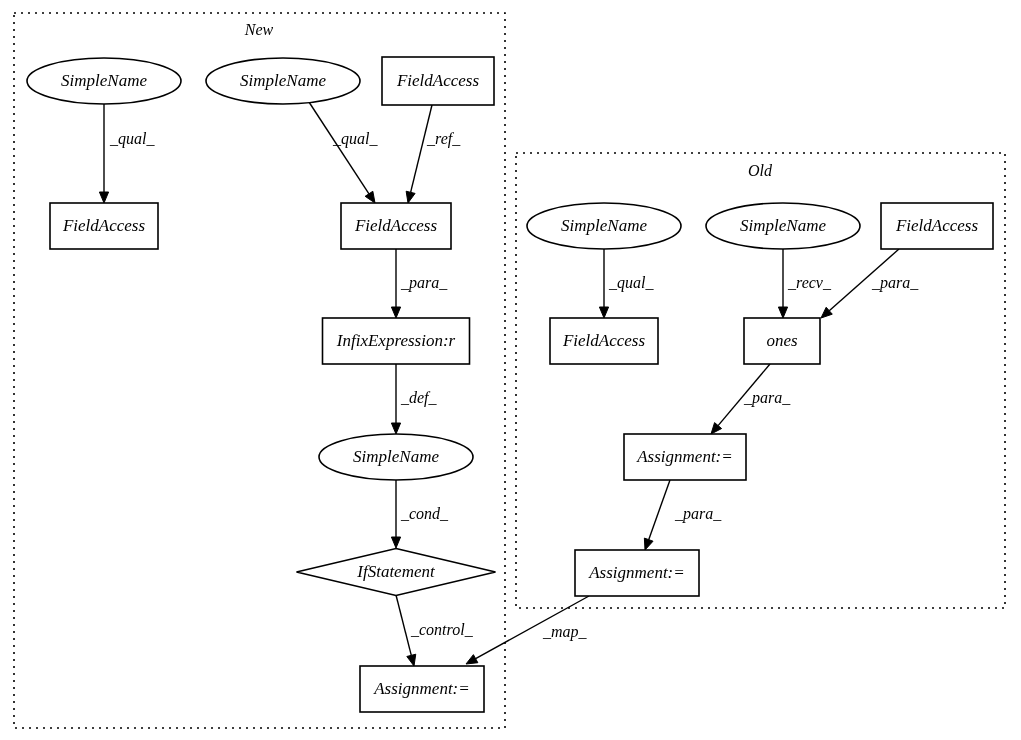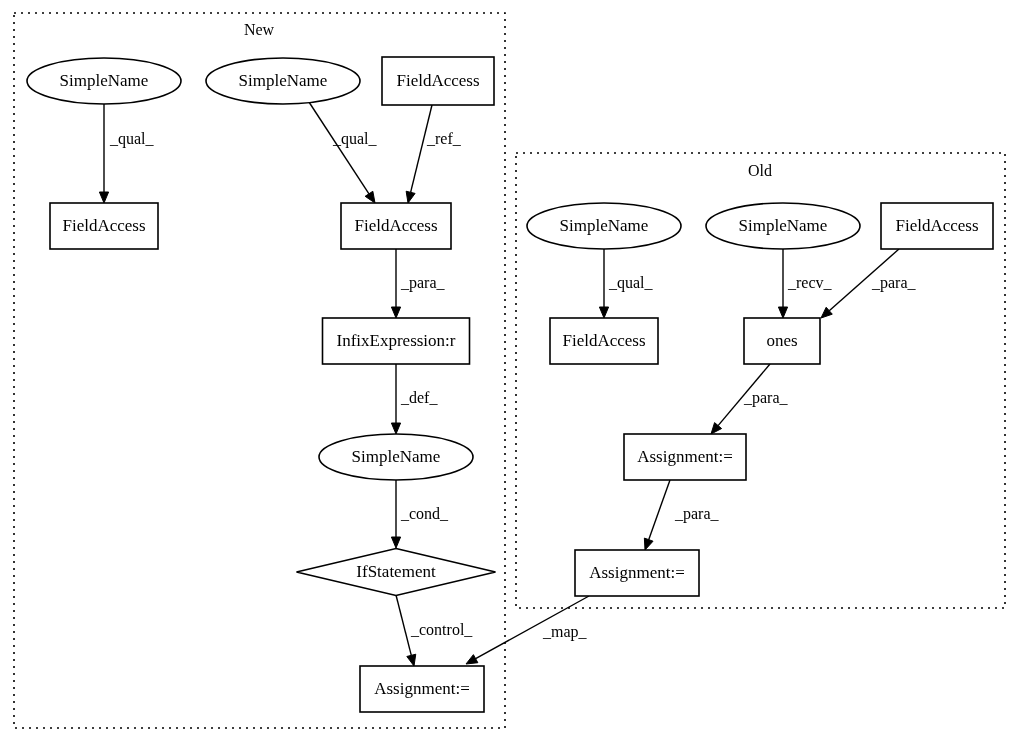--- a/index.html
+++ b/index.html
@@ -6,20 +6,21 @@
     margin: 0;
     padding: 0;
     background: #ffffff;
   }
   #canvas {
     position: relative;
     width: 1021px;
     height: 740px;
     background: #ffffff;
     font-family: "Liberation Serif", "DejaVu Serif", serif;
+    font-style: italic;
   }
   svg { display: block; }
   .node-shape {
     fill: #ffffff;
     stroke: #000000;
     stroke-width: 1.6;
   }
   .cluster-box {
     fill: none;
     stroke: #000000;

